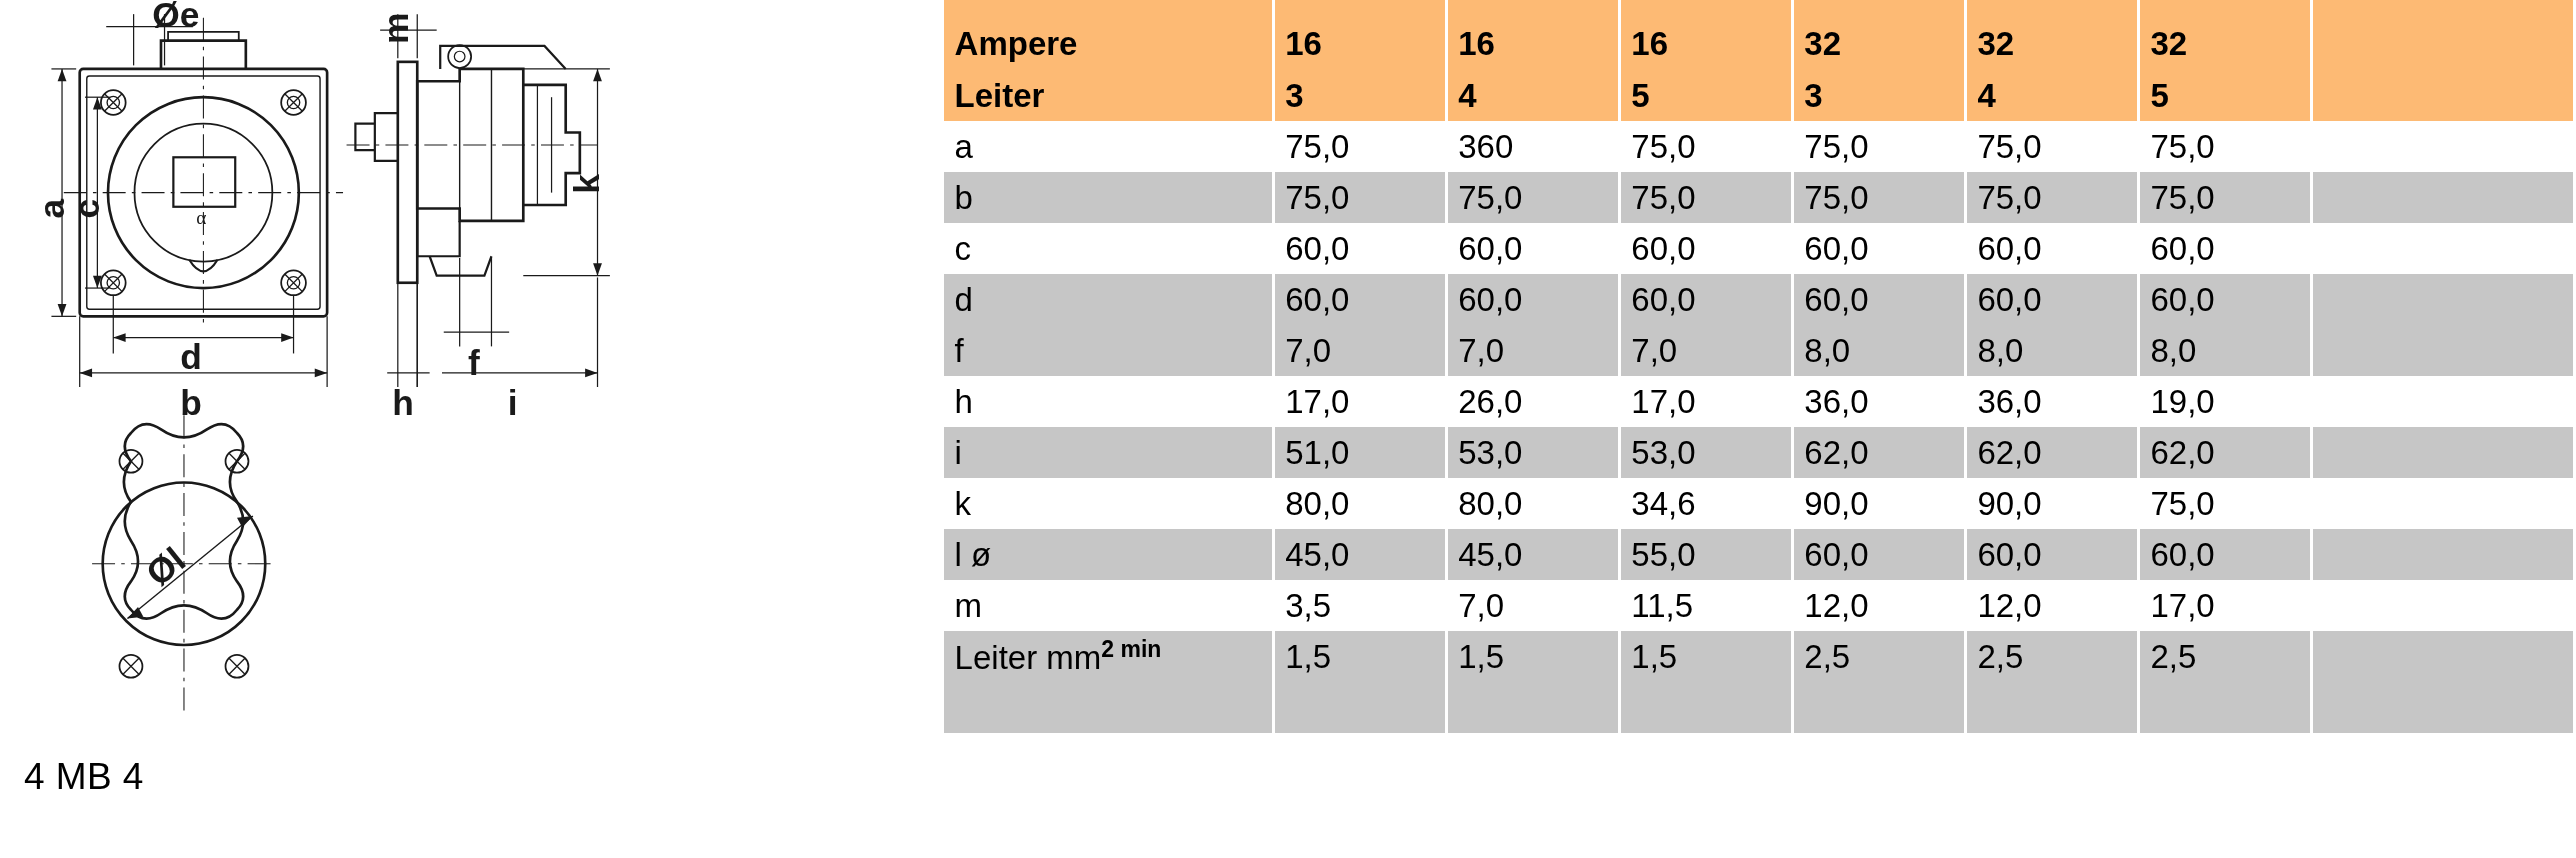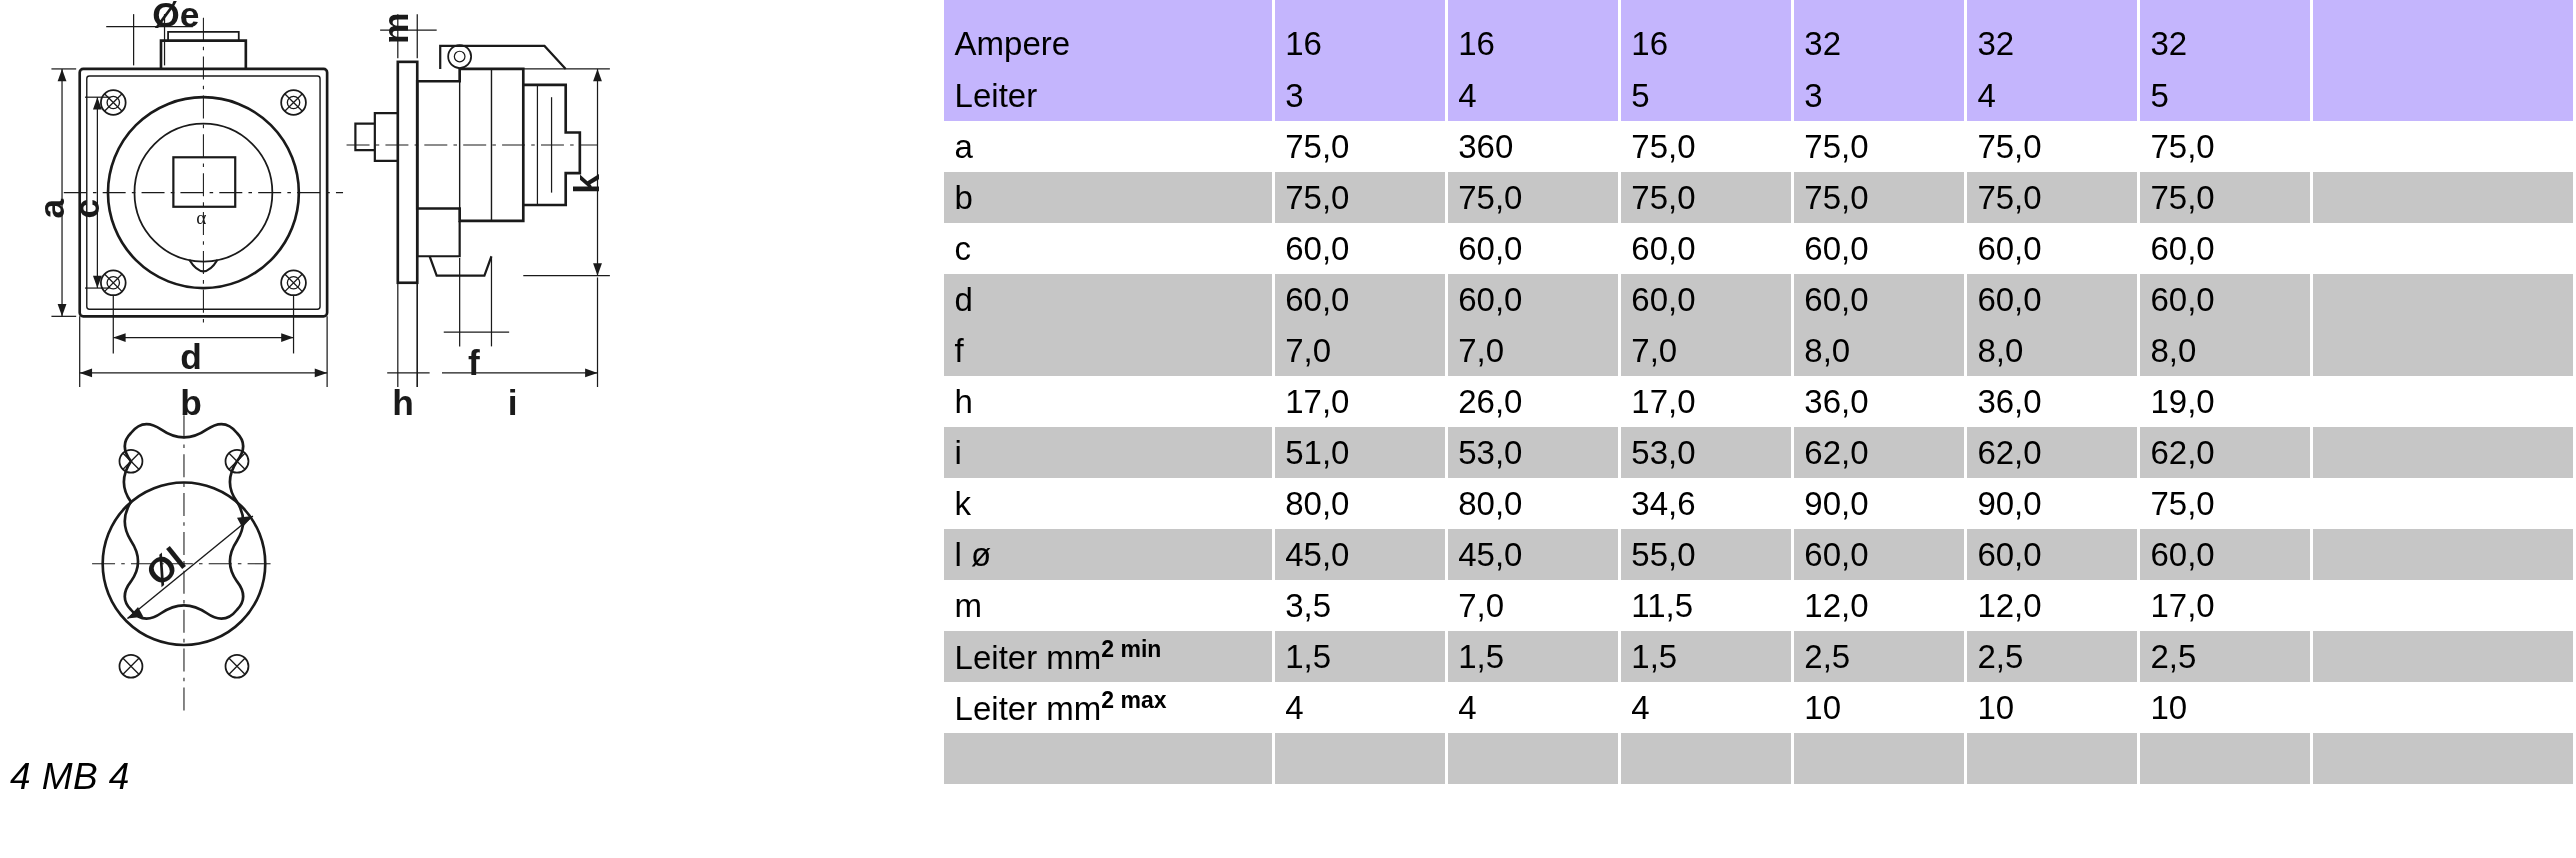--- a/index.html
+++ b/index.html
@@ -26,25 +26,24 @@
     left: 0;
     top: 0;
     width: 937px;
     height: 858px;
   }
   .drawings svg {
     display: block;
   }
   .part-label {
     position: absolute;
-    left: 10px;
+    left: 24px;
     top: 756px;
     font-size: 37px;
     letter-spacing: 0.4px;
-    font-style: italic;
   }
 
   
   .table-wrap {
     position: absolute;
     left: 944px;
     top: 0;
     width: 1632px;
     height: 858px;
   }
@@ -64,22 +63,22 @@
     height: 51px;
     vertical-align: middle;
     text-align: left;
     font-weight: normal;
     border-right: 3.5px solid #ffffff;
     white-space: nowrap;
   }
   table.spec tr.head th,
   table.spec tr.head td {
     height: 50px;
-    font-weight: normal;
-    background: #c4b5fd;
+    font-weight: bold;
+    background: #fdba74;
   }
   table.spec tr.head.first th,
   table.spec tr.head.first td {
     padding-top: 16px;
     height: 55px;
   }
   tr.shade td, tr.shade th { background: #c6c6c6; }
   tr.plain td, tr.plain th { background: #ffffff; }
   td.last-col, th.last-col { border-right: none; }
   .sup { font-size: 23px; vertical-align: super; font-weight: bold; }
@@ -417,30 +416,20 @@
         <tr class="shade">
           <td><span>Leiter mm</span><span class="sup">2 min</span></td>
           <td>1,5</td>
           <td>1,5</td>
           <td>1,5</td>
           <td>2,5</td>
           <td>2,5</td>
           <td>2,5</td>
           <td class="last-col"></td>
         </tr>
-        <tr class="plain">
-          <td><span>Leiter mm</span><span class="sup">2 max</span></td>
-          <td>4</td>
-          <td>4</td>
-          <td>4</td>
-          <td>10</td>
-          <td>10</td>
-          <td>10</td>
-          <td class="last-col"></td>
-        </tr>
         <tr class="shade">
           <td></td>
           <td></td>
           <td></td>
           <td></td>
           <td></td>
           <td></td>
           <td></td>
           <td class="last-col"></td>
         </tr>

